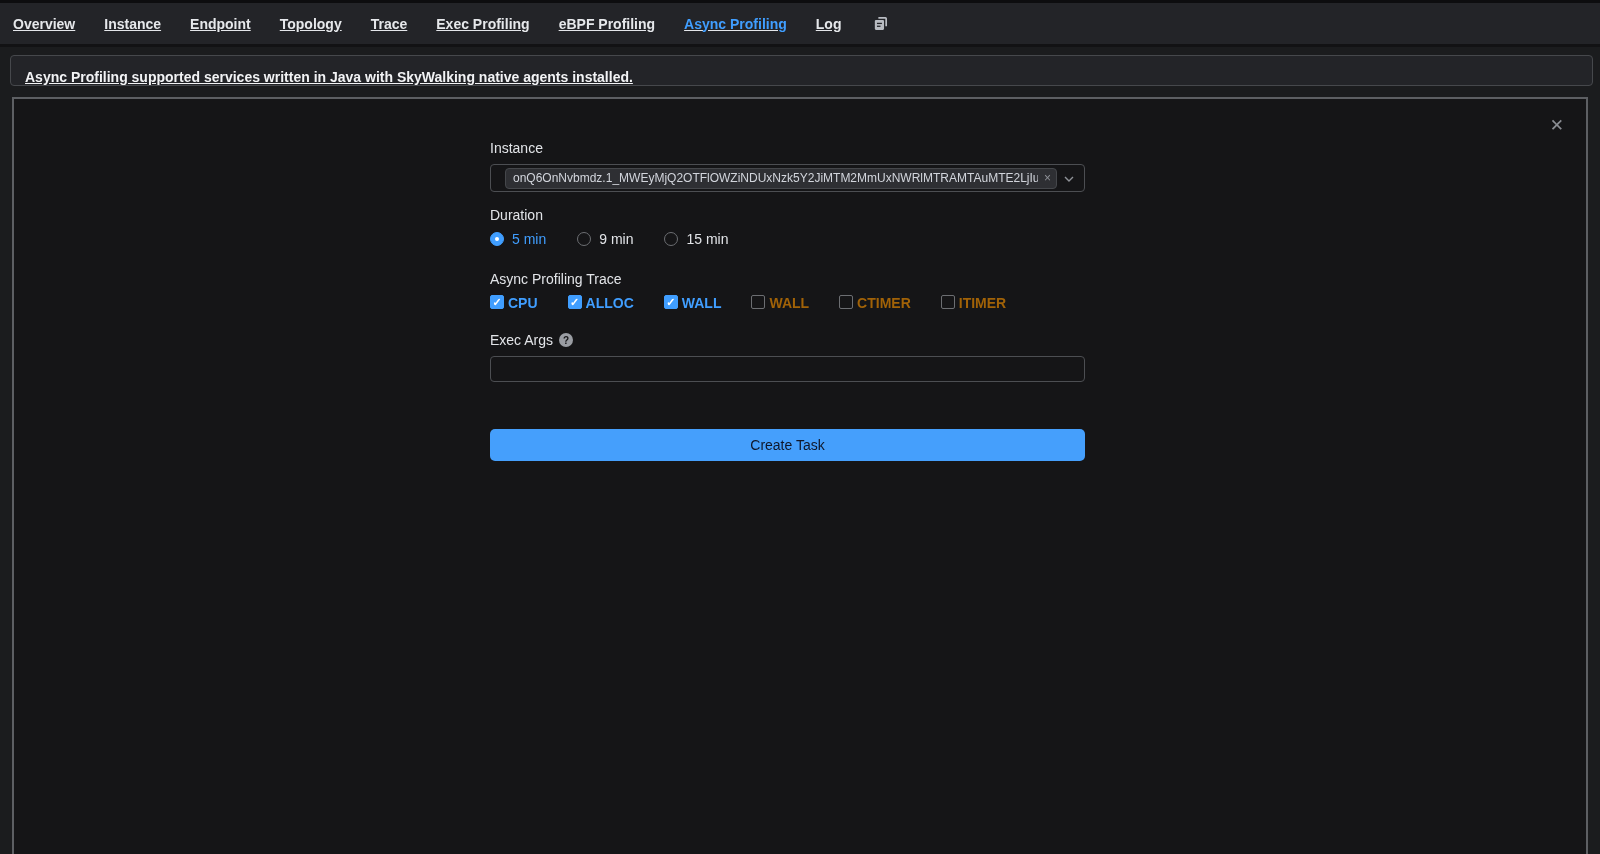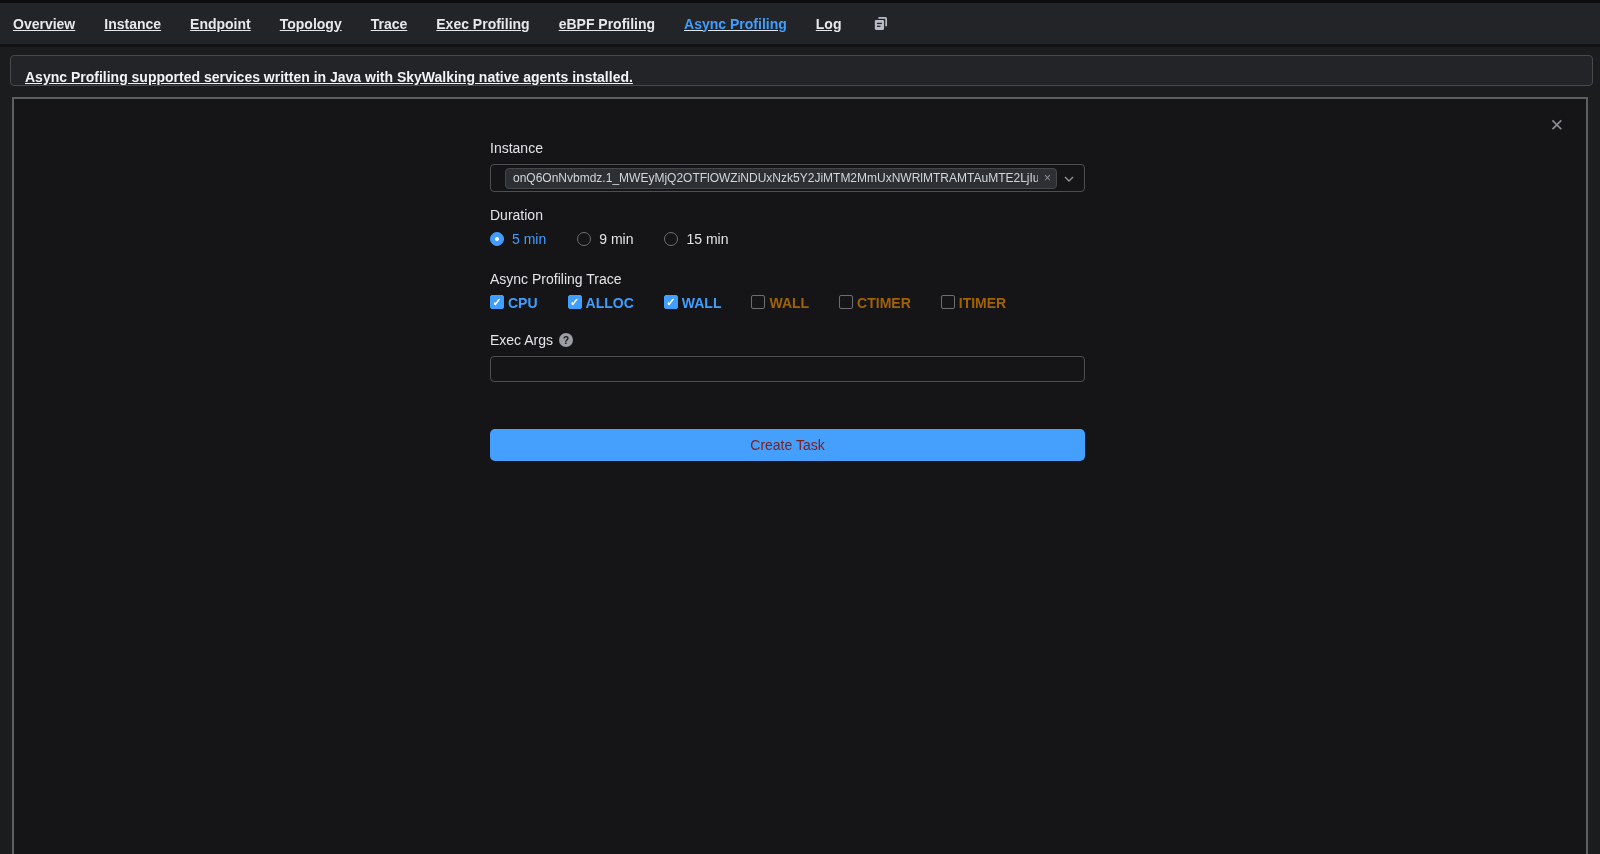--- a/index.html
+++ b/index.html
@@ -124,21 +124,21 @@
     width:595px; height:26px;
     background:transparent; border:1px solid #4c4e52; border-radius:4px;
     color:#e5e7eb; font-size:13px; padding:0 10px;
     outline:none; display:block; margin-bottom:47px;
   }
 
   
   .primary-btn {
     width:595px; height:32px;
     background:#459ffc; border:none; border-radius:5px;
-    color:#7f1d1d; font-size:14px; font-family:"Liberation Sans", sans-serif;
+    color:#0f172a; font-size:14px; font-family:"Liberation Sans", sans-serif;
     cursor:pointer; display:block;
   }
 </style>
 </head>
 <body>
 
 <nav class="navbar">
   <div class="nav-tab">Overview</div>
   <div class="nav-tab">Instance</div>
   <div class="nav-tab">Endpoint</div>

